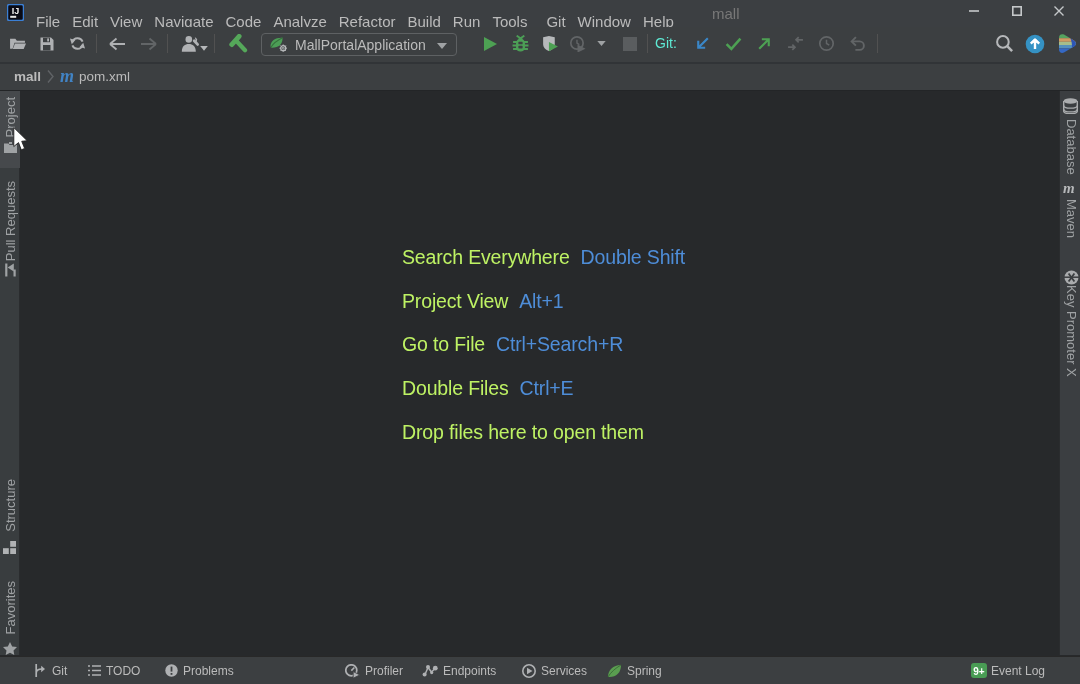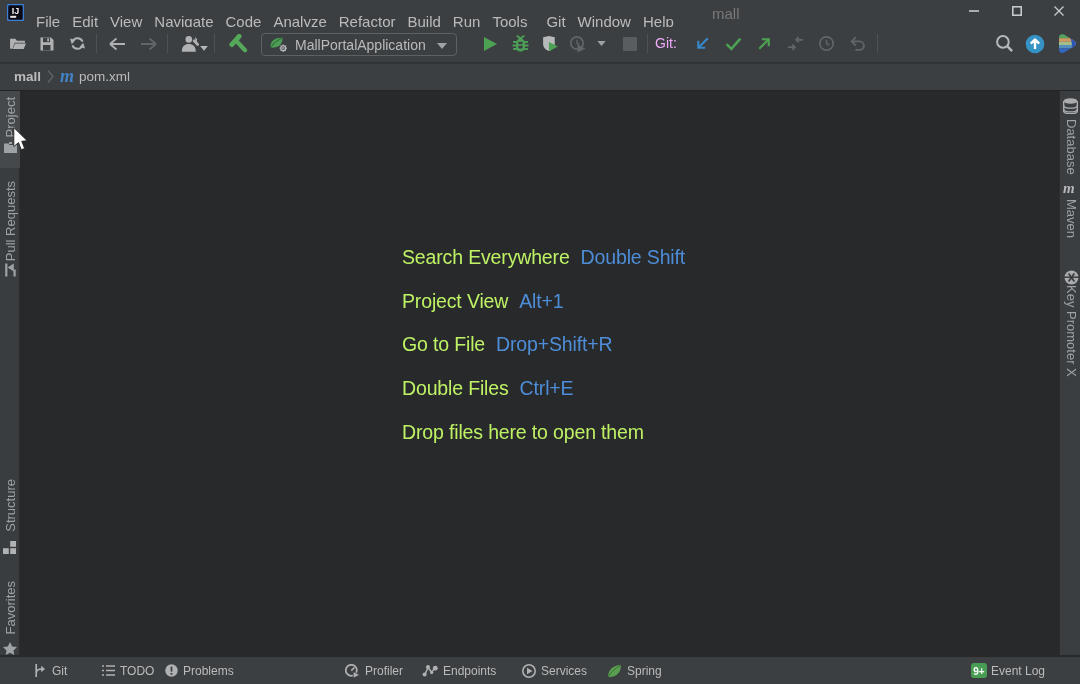--- a/index.html
+++ b/index.html
@@ -21,21 +21,21 @@
 
 #toolbar { position:absolute; left:0; top:27px; width:1080px; height:35px;
   background:#3c3f41; }
 .tbi { position:absolute; top:0; height:33px; display:flex; align-items:center;
   justify-content:center; }
 .tsep { position:absolute; top:7px; width:1px; height:19px; background:#515151; }
 #runcombo { position:absolute; left:261px; top:6px; width:196px; height:23px;
   border:1px solid #5e6163; border-radius:4px; display:flex; align-items:center; }
 #runcombo .rc-text { font-size:14px; color:#bbbbbb; margin-left:6px; }
 #gitlabel { position:absolute; left:655px; top:0; line-height:33px;
-  font-size:14px; color:#f0abfc; }
+  font-size:14px; color:#5eead4; }
 
 
 #crumbs { position:absolute; left:0; top:62px; width:1080px; height:29px;
   background:#3c3f41; border-top:2px solid #313437; border-bottom:1px solid #232527; }
 #crumbs .inner { position:absolute; left:14px; top:0; height:25px; display:flex;
   align-items:center; font-size:13.5px; color:#bbbbbb; }
 
 
 #main { position:absolute; left:0; top:91px; width:1080px; height:564px; }
 #lstripe { position:absolute; left:0; top:0; width:20px; height:564px;
@@ -358,41 +358,41 @@
       <div class="sc-row">
           <span class="sc-label">Search Everywhere</span>
           <span class="sc-key">Double Shift</span>
         </div>
       <div class="sc-row">
           <span class="sc-label">Project View</span>
           <span class="sc-key">Alt+1</span>
         </div>
       <div class="sc-row">
           <span class="sc-label">Go to File</span>
-          <span class="sc-key">Drop+Shift+R</span>
+          <span class="sc-key">Ctrl+Search+R</span>
         </div>
       <div class="sc-row">
           <span class="sc-label">Double Files</span>
           <span class="sc-key">Ctrl+E</span>
         </div>
       <div class="sc-row">
           <span class="sc-label">Drop files here to open them</span>
         </div>
     </div>
   </div>
 
   <div id="statusbar">
     <div class="sb-item" style="left:34px;">
       <svg width="13" height="13" viewBox="0 0 13 13">
           <path d="M2.2 0 V13 M2.2 9 C2.2 5.5 5.5 5 8 5" fill="none" stroke="#afb1b3" stroke-width="1.7"></path>
           <path d="M7.2 1.8 L11 5 L7.2 8.2 z" fill="#afb1b3"></path>
         </svg>
       <span>Git</span>
     </div>
-    <div class="sb-item" style="left:102px;">
+    <div class="sb-item" style="left:88px;">
       <svg width="13" height="11" viewBox="0 0 13 11">
           <path d="M0 1 h2 M0 5.5 h2 M0 10 h2 M4 1 h9 M4 5.5 h9 M4 10 h9" stroke="#afb1b3" stroke-width="1.7"></path>
         </svg>
       <span>TODO</span>
     </div>
     <div class="sb-item" style="left:165px;">
       <svg width="13" height="13" viewBox="0 0 13 13">
           <circle cx="6.5" cy="6.5" r="6.2" fill="#afb1b3"></circle>
           <rect x="5.6" y="2.6" width="1.8" height="5" fill="#3c3f41"></rect>
           <rect x="5.6" y="9" width="1.8" height="1.8" fill="#3c3f41"></rect>

